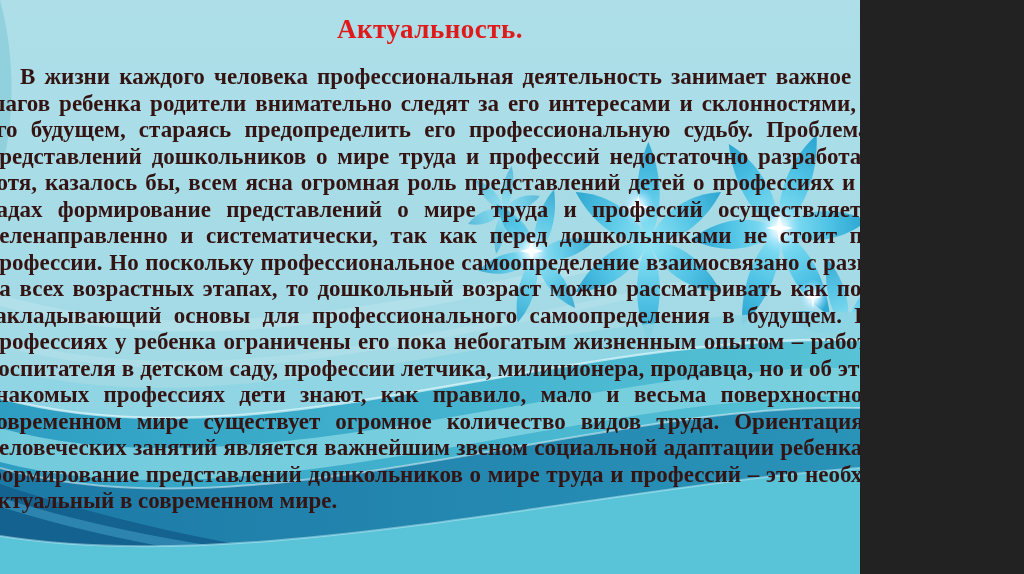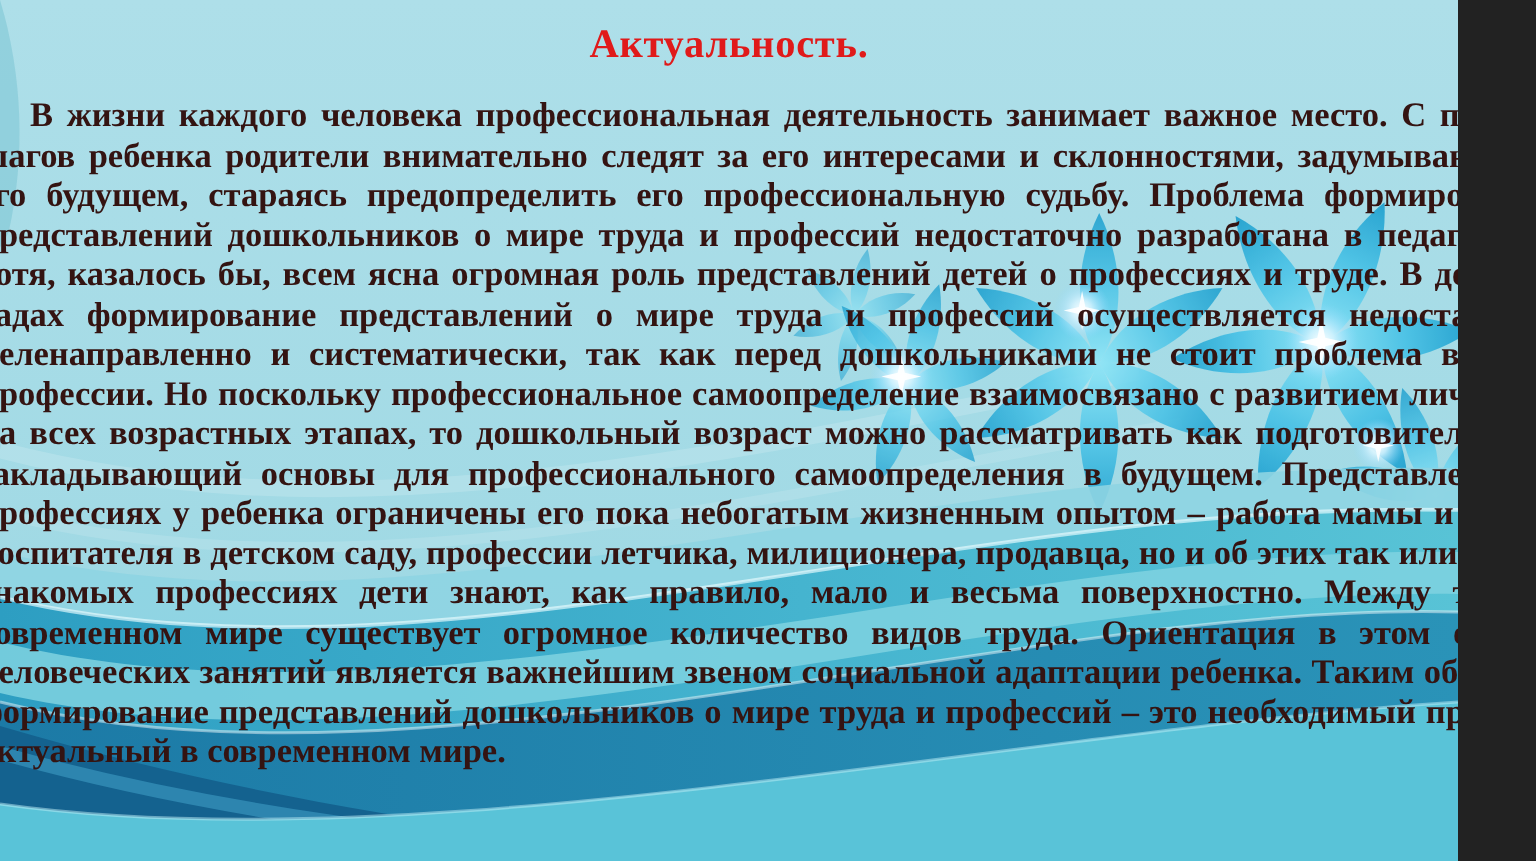--- a/index.html
+++ b/index.html
@@ -1,18 +1,18 @@
 <!DOCTYPE html>
 <html style="--c-title: #e01a1a; --c-body-text: #341412; --c-background-top: #a9dce6; --c-wave-teal: #35a0c3; --c-wave-dark: #1f83ab; --c-wave-deep: #14628f; --c-wave-light: #7fd2e0; --c-flower: #3fc0e4;"><head>
 <meta charset="utf-8">
 <style>
   html, body { margin: 0; padding: 0; background: #222; }
   .slide {
     position: relative;
-    width: 972px;
+    width: 860px;
     height: 574px;
     overflow: hidden;
     background: var(--c-background-top, #a9dce6);
     font-family: "Liberation Serif", serif;
   }
   .bg {
     position: absolute;
     inset: 0;
     width: 100%;
     height: 100%;

